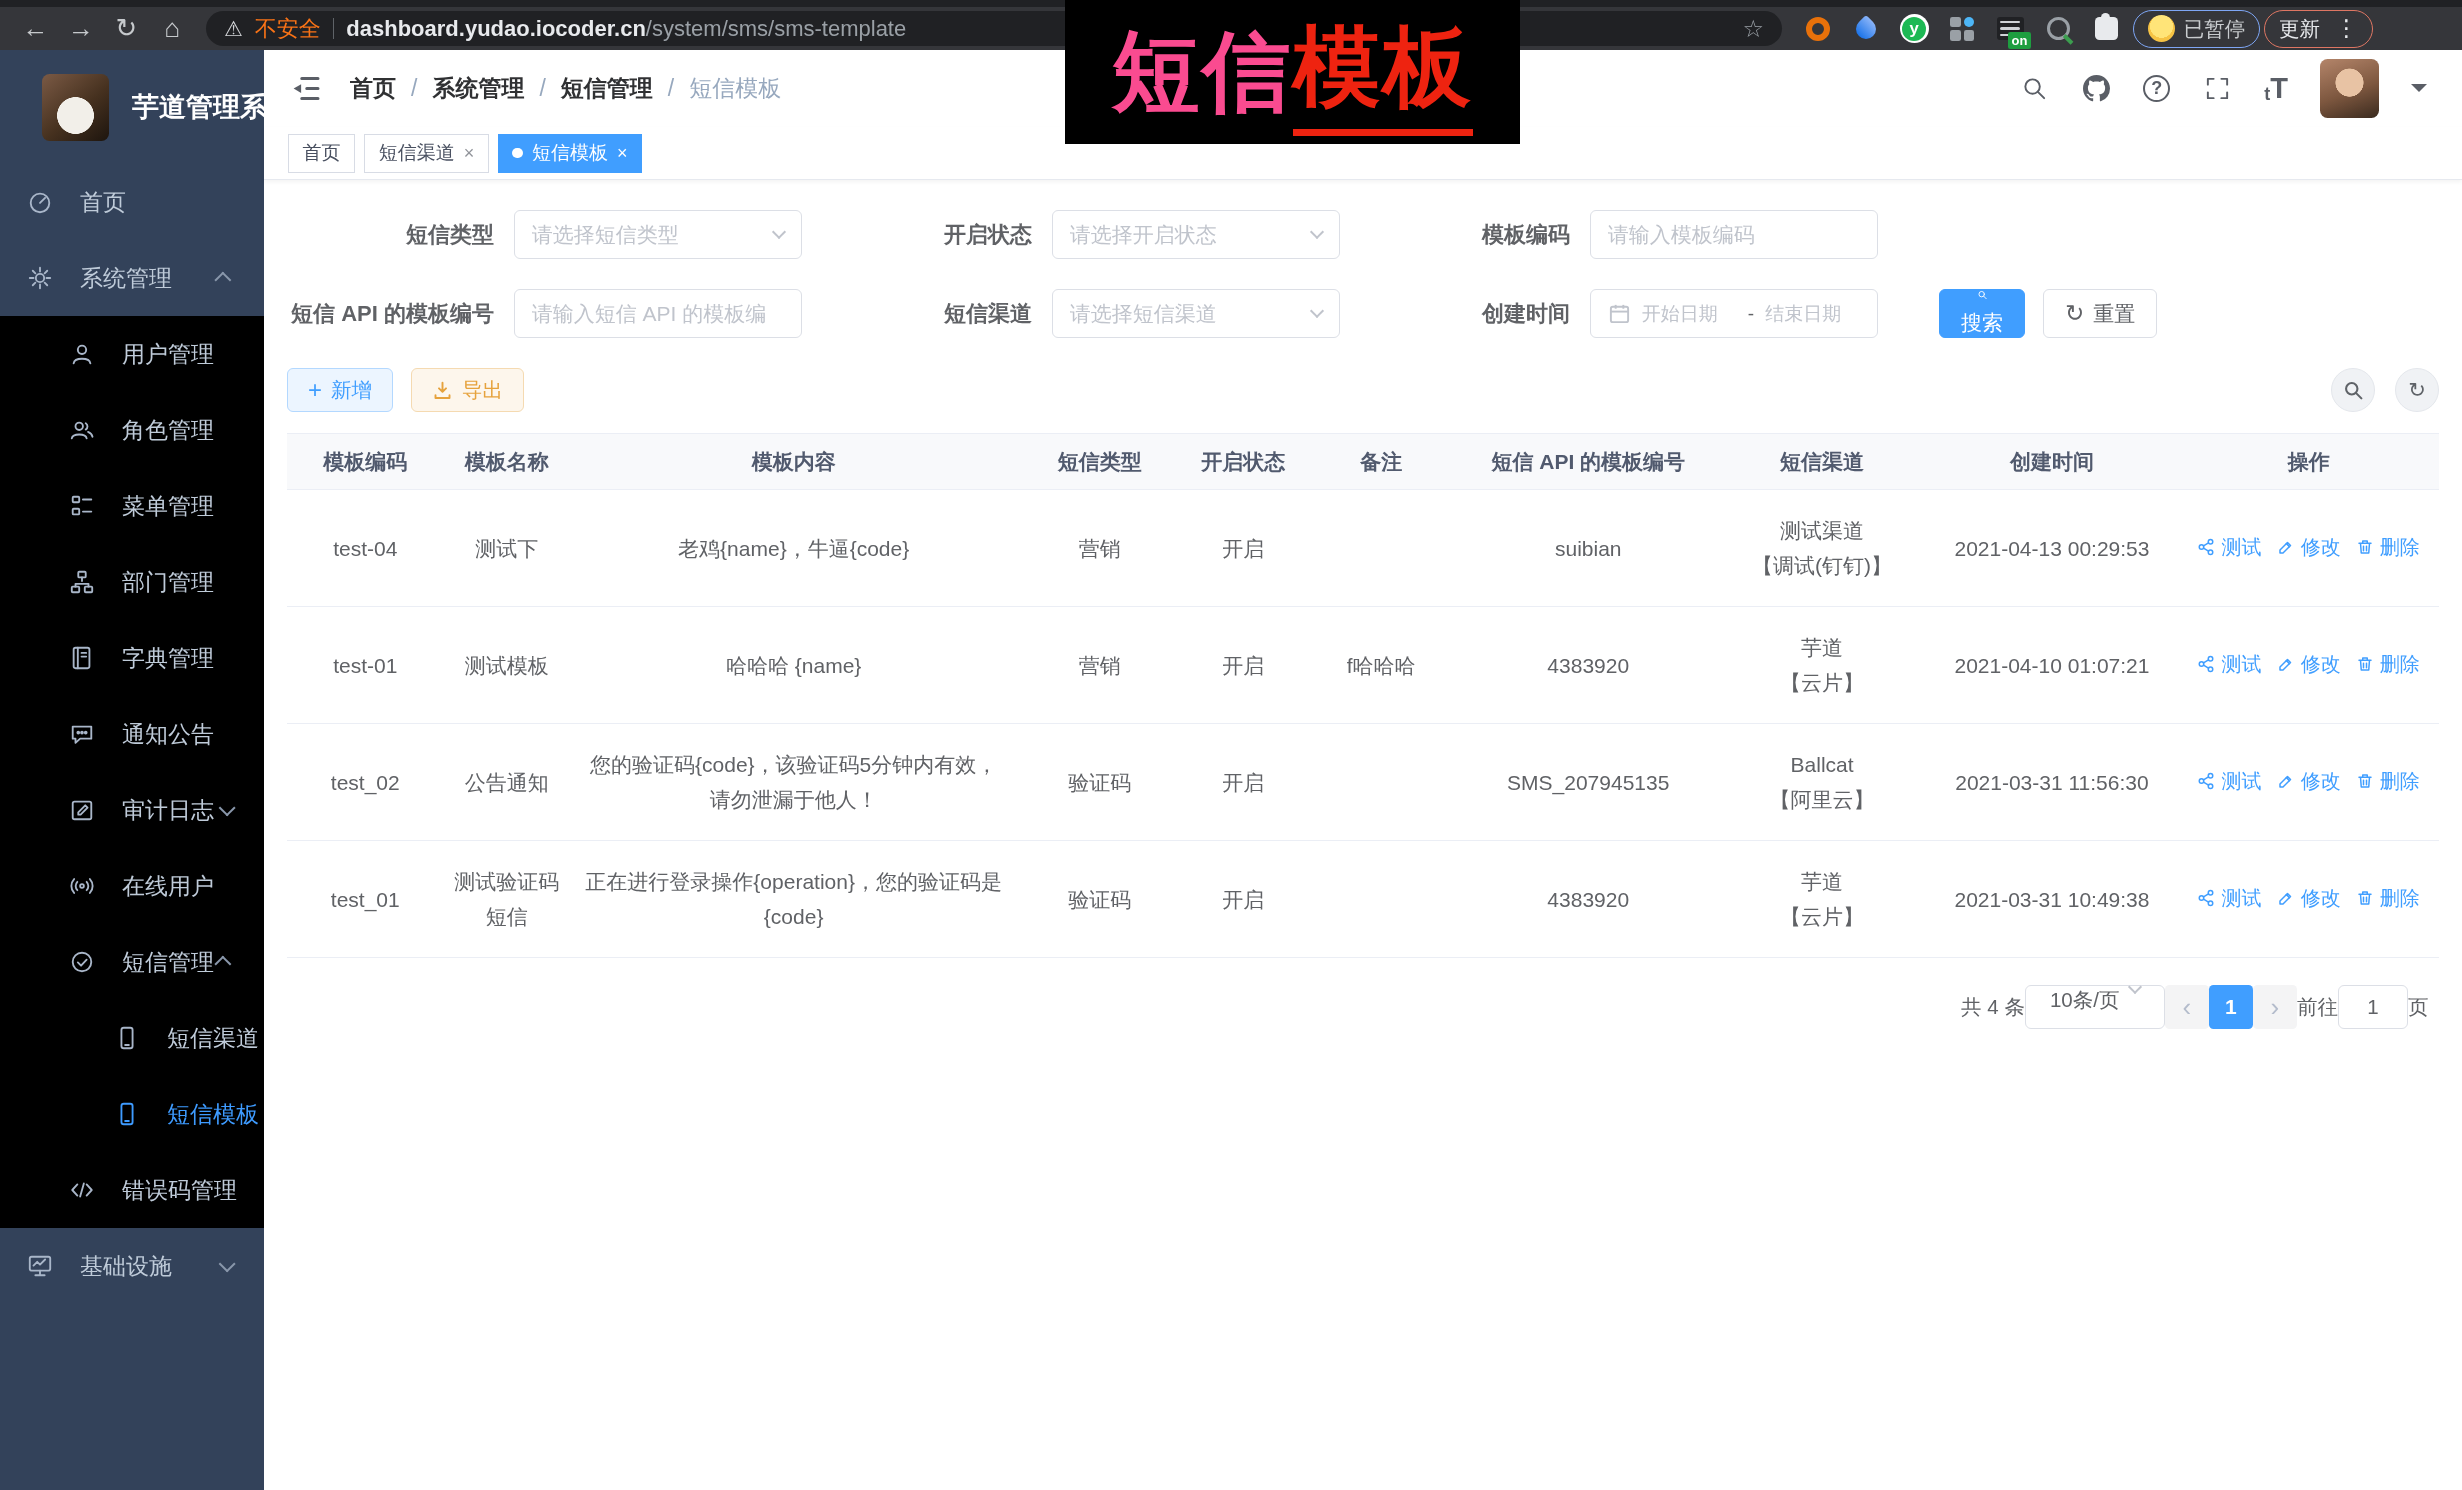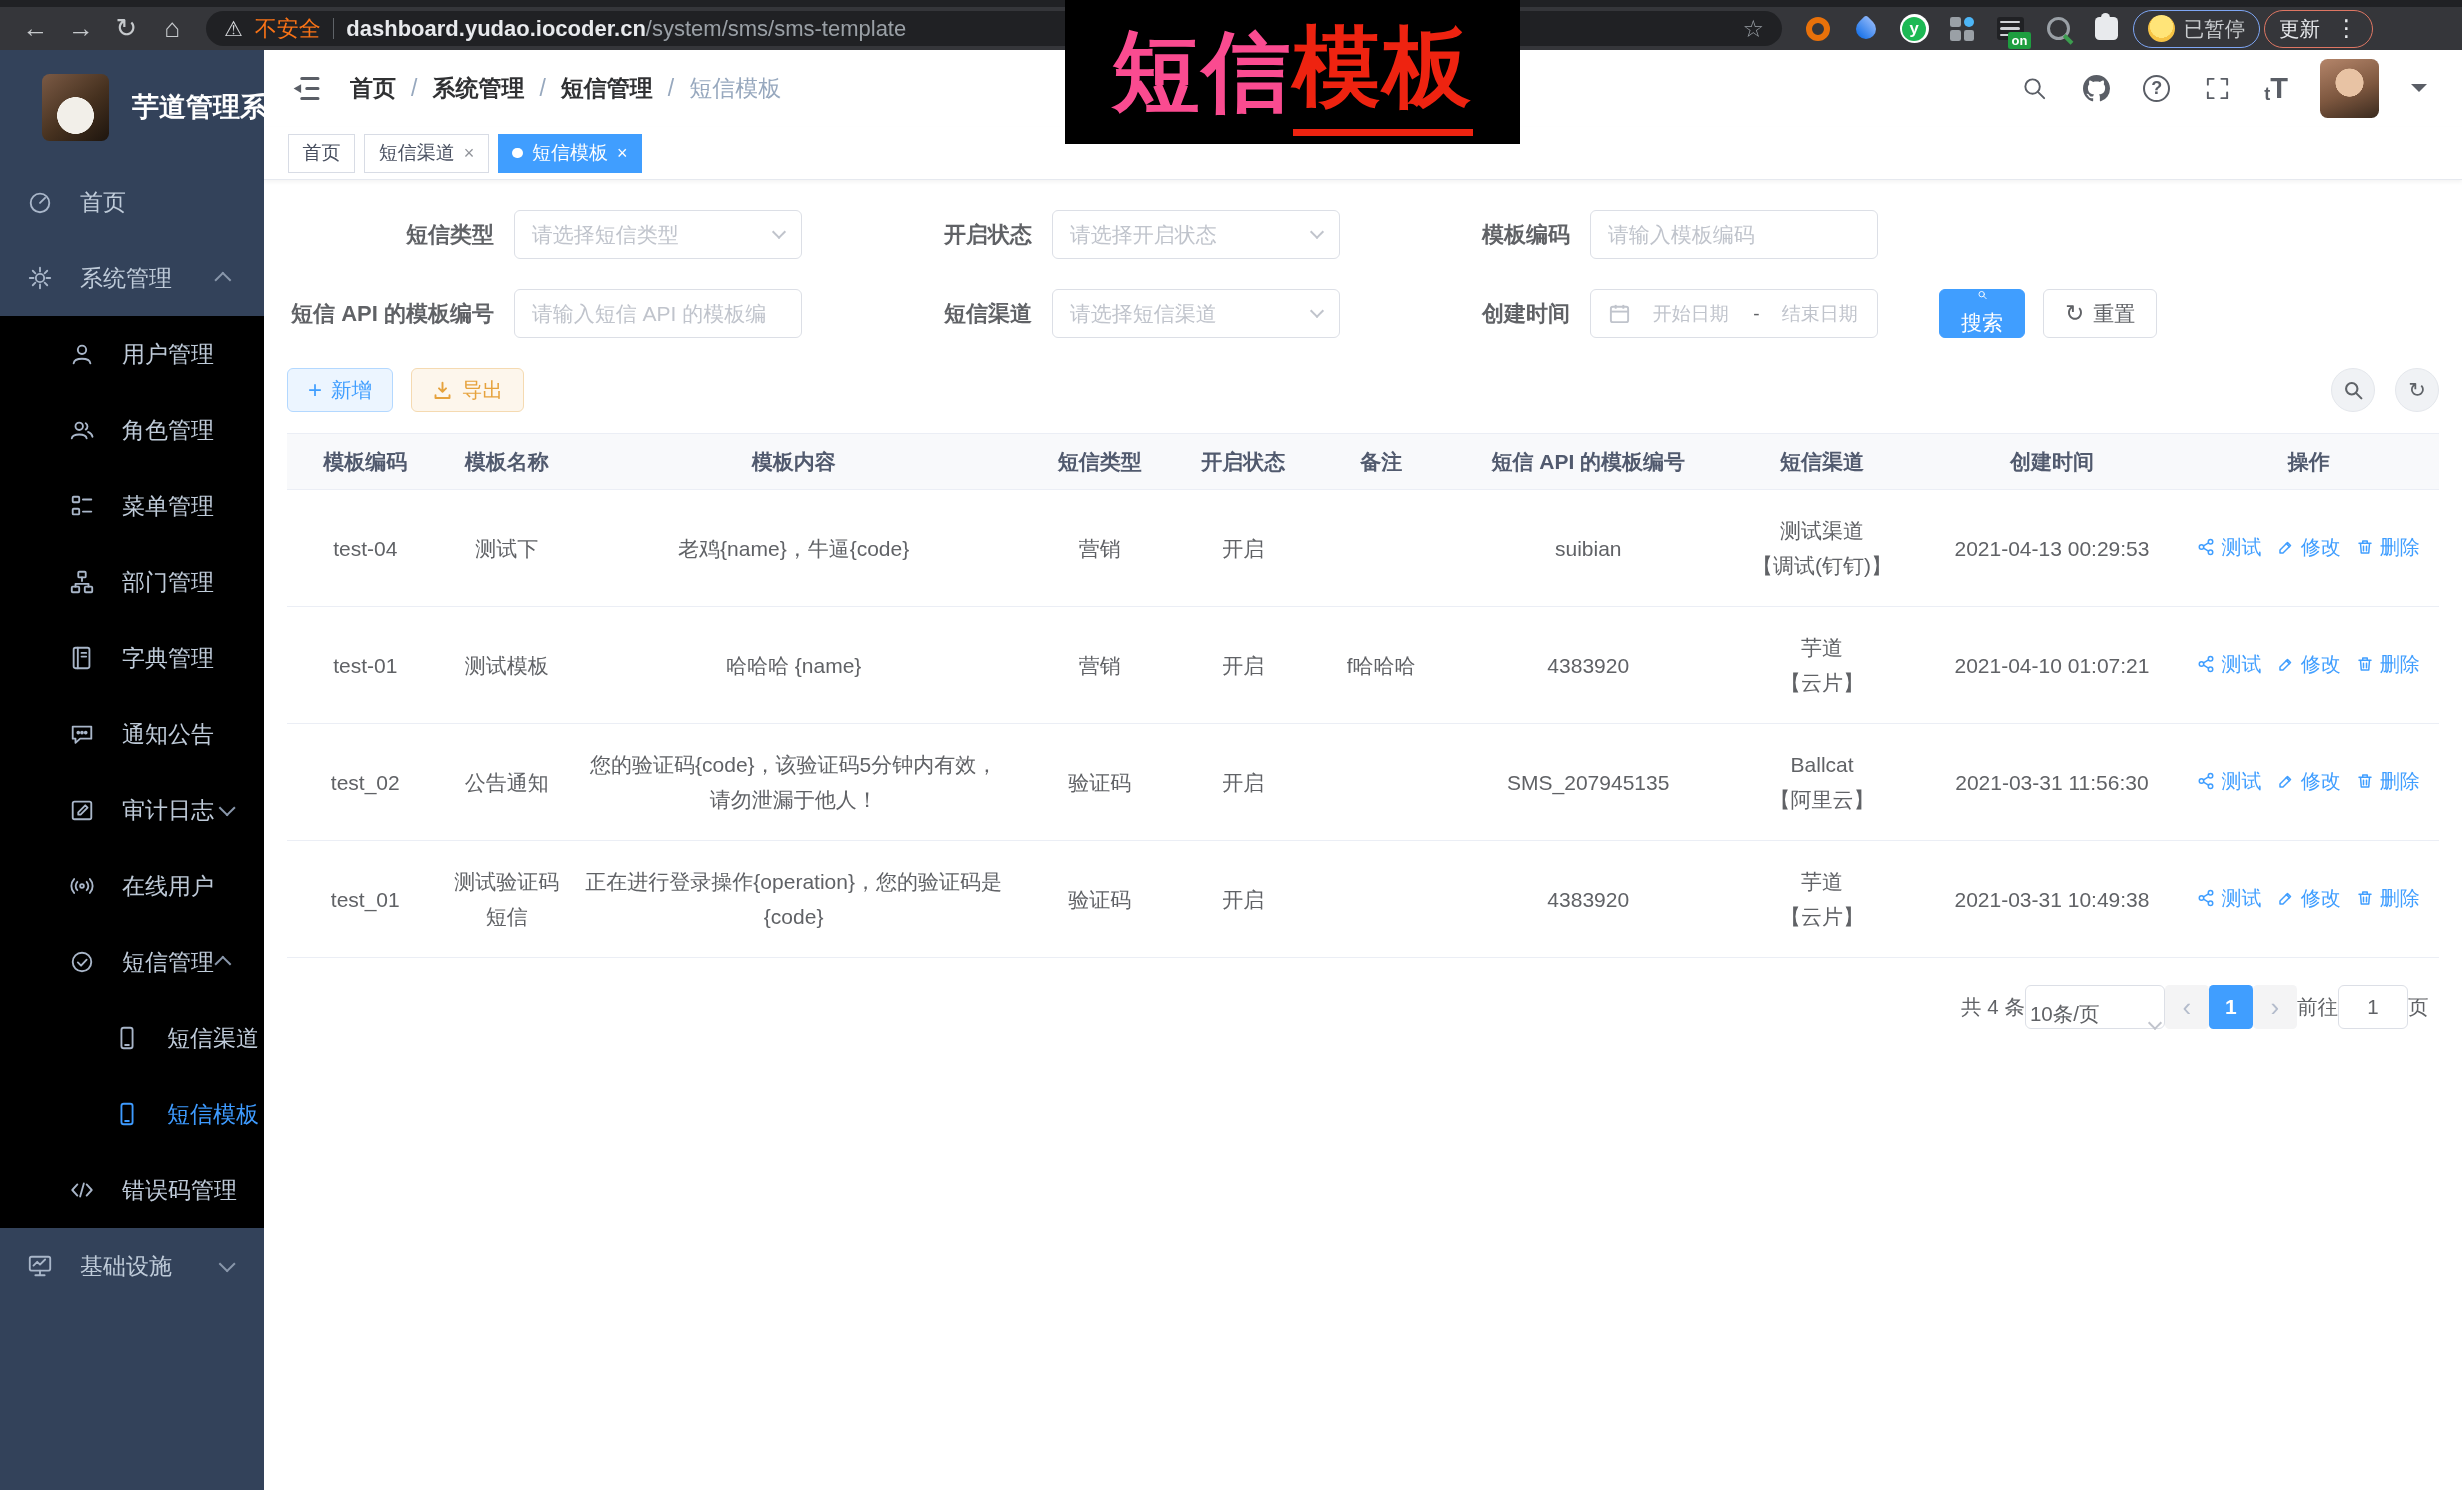--- a/index.html
+++ b/index.html
@@ -92,21 +92,21 @@
 
   
   .content { flex:1; padding:30px 23px 0; background:#fff; }
   .frow { display:flex; align-items:center; margin-bottom:30px; }
   .fitem { display:flex; align-items:center; }
   .flbl { width:227px; text-align:right; padding-right:20px; font-size:22px; font-weight:700; color:#606266; flex-shrink:0; white-space:nowrap; }
   .fitem.c2 .flbl, .fitem.c3 .flbl { width:250px; }
   .fctrl { width:288px; height:49px; border:1.5px solid #dcdfe6; border-radius:6px; background:#fff; display:flex; align-items:center; padding:0 16.7px; font-size:21px; color:#c0c4cc; cursor:pointer; }
   .fctrl .ph { flex:1; overflow:hidden; white-space:nowrap; }
   .scaret { width:10px; height:10px; border-right:2.3px solid #c0c4cc; border-bottom:2.3px solid #c0c4cc; transform:rotate(45deg); margin-top:-4.5px; flex-shrink:0; }
-  .fctrl.date { font-size:19px; gap:22px; }
+  .fctrl.date { font-size:19px; gap:11px; }
   .fctrl.date .dsep { color:#606266; }
   .fctrl svg.cal { width:23px; height:23px; fill:none; stroke:#c0c4cc; stroke-width:2; flex-shrink:0; }
   .fbtns { margin-left:61px; display:flex; gap:18px; }
   .btn { height:49px; border-radius:6px; font-size:21px; display:flex; align-items:center; gap:9px; padding:0 21px; cursor:pointer; white-space:nowrap; }
   .btn svg { width:21px; height:21px; fill:none; stroke:currentColor; stroke-width:2.2; stroke-linecap:round; stroke-linejoin:round; }
   .btn.primary { background:#409eff; border:1.5px solid #409eff; color:#fff;flex-direction:column; }
   .btn.plain { background:#fff; border:1.5px solid #dcdfe6; color:#606266; }
   .rfs { font-size:23px; line-height:1; }
 
   .tbar { display:flex; align-items:center; margin:3px 0 21px; }
@@ -117,21 +117,21 @@
   .cbtn { width:44px; height:44px; border-radius:50%; background:#f0f2f5; border:1.5px solid #e4e7ec; color:#5f6368; display:flex; align-items:center; justify-content:center; cursor:pointer; font-size:21px; }
   .cbtn svg { width:21px; height:21px; fill:none; stroke:currentColor; stroke-width:2.4; stroke-linecap:round; }
 
   table.grid { width:100%; border-collapse:collapse; table-layout:fixed; font-size:21px; color:#606266; }
   table.grid th { height:56px; background:#f8f9fb; color:#515a6e; font-weight:700; border-top:1.5px solid #ebeef5; border-bottom:1.5px solid #ebeef5; text-align:center; padding:0 7.6px; white-space:nowrap; }
   table.grid td { border-bottom:1.5px solid #ebeef5; text-align:center; padding:23px 10.6px; line-height:35px; vertical-align:middle; word-break:break-all; }
   .link { color:#409eff; display:inline-flex; align-items:center; gap:6px; margin:0 7.6px; font-size:20px; cursor:pointer; white-space:nowrap; }
   .link svg { width:18px; height:18px; fill:none; stroke:currentColor; stroke-width:2; stroke-linecap:round; stroke-linejoin:round; }
 
   .pag { display:flex; align-items:center; justify-content:flex-end; margin:27px 10.6px 0; font-size:20.5px; color:#606266; }
-  .psel { width:140px; height:44px; border:1.5px solid #dcdfe6; border-radius:6px; display:flex; align-items:flex-end; justify-content:space-between; padding:0 4px; cursor:pointer; }
+  .psel { width:140px; height:44px; border:1.5px solid #dcdfe6; border-radius:6px; display:flex; align-items:flex-start; justify-content:space-between; padding:0 24px; cursor:pointer; }
   .pbtn { min-width:44px; height:44px; border-radius:4.5px; background:#f4f4f5; color:#b4bccc; display:flex; align-items:center; justify-content:center; font-size:26px; cursor:pointer; }
   .pbtn.cur { background:#409eff; color:#fff; font-size:21px; font-weight:700; }
   .pgoto { width:70px; height:44px; border:1.5px solid #dcdfe6; border-radius:6px; display:flex; align-items:center; justify-content:center; cursor:text; }
 </style>
 </head>
 <body>
 
 <div class="browser">
   <span class="nav-ic">←</span>
   <span class="nav-ic">→</span>

